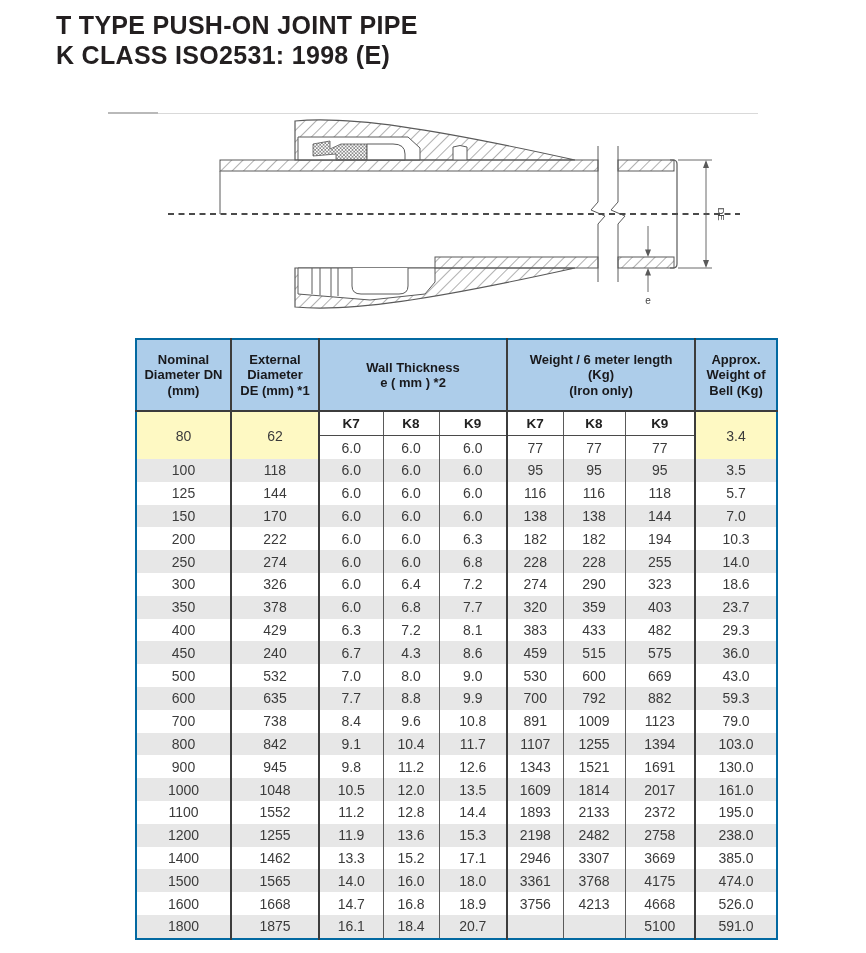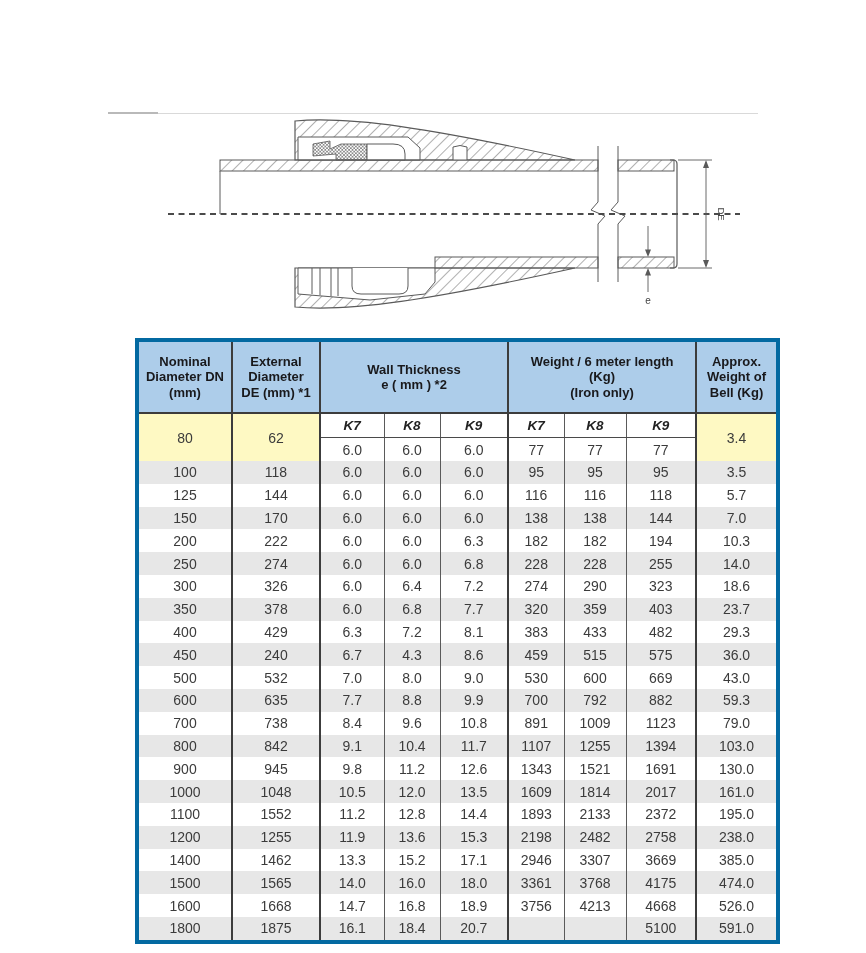--- a/index.html
+++ b/index.html
@@ -11,40 +11,44 @@
     position:absolute;left:56px;top:10px;
     font-size:25px;font-weight:700;line-height:30px;letter-spacing:.3px;color:#231f20;
   }
   .frame-line{position:absolute;top:113px;left:108px;width:650px;height:1px;background:#d9d9d9;}
   .frame-line-dark{position:absolute;top:112px;left:108px;width:50px;height:2px;background:#b9b9b9;}
   .drawing{position:absolute;left:140px;top:104px;}
 
   table.spec{
     position:absolute;left:135px;top:338px;width:641px;
     border-collapse:collapse;table-layout:fixed;
-    border:4px solid #0369a1;background:#fff;
+    border:2px solid #0369a1;background:#fff;
   }
   table.spec th, table.spec td{padding:0;text-align:center;vertical-align:middle;}
   tr.hdr th{
     background:#adcdea;height:70px;font-size:13px;font-weight:700;color:#19191c;
     white-space:pre-line;line-height:15.5px;border-bottom:2px solid #3c3c3c;
   }
-  tr.sub th{height:23px;font-size:13.5px;font-weight:700;color:#222;border-bottom:1px solid #4a4a4a;background:#fff;font-style:italic;}
+  tr.sub th{height:23px;font-size:13.5px;font-weight:700;color:#222;border-bottom:1px solid #4a4a4a;background:#fff;}
   td.mc{vertical-align:bottom;font-size:14px;color:#3b3b3b;padding-bottom:3px;background:#fef9c3;}
   tr.first td.v{height:23px;font-size:14px;color:#3b3b3b;}
   tbody.gen td{height:22.8px;font-size:14px;color:#3b3b3b;}
   .bl1{border-left:1px solid #5a5a5a;}
   .bl2{border-left:2px solid #3c3c3c;}
   tr.gray td{background:#e7e7e7;}
 </style>
 </head>
 <body>
 
 <div class="page">
 
+  <div class="title">
+    <div>T TYPE PUSH-ON JOINT PIPE</div>
+    <div>K CLASS ISO2531: 1998 (E)</div>
+  </div>
 
   <div class="frame-line"></div>
   <div class="frame-line-dark"></div>
 
   <svg class="drawing" width="660" height="228" viewBox="0 0 660 228">
     <defs>
       <pattern id="hatch" width="8" height="8" patternUnits="userSpaceOnUse" patternTransform="rotate(45)">
         <line x1="0" y1="0" x2="0" y2="8" stroke="#6e6e6e" stroke-width="1.1"></line>
       </pattern>
       <pattern id="crosshatch" width="3.4" height="3.4" patternUnits="userSpaceOnUse">

